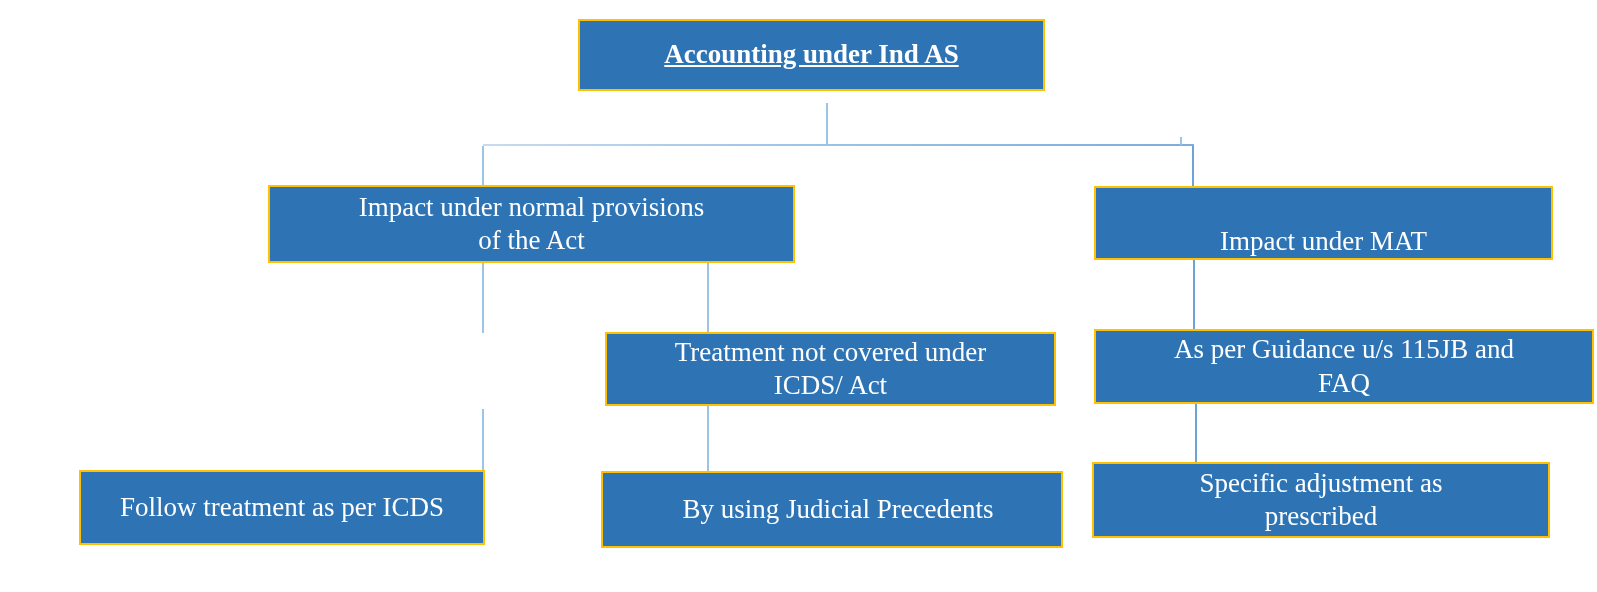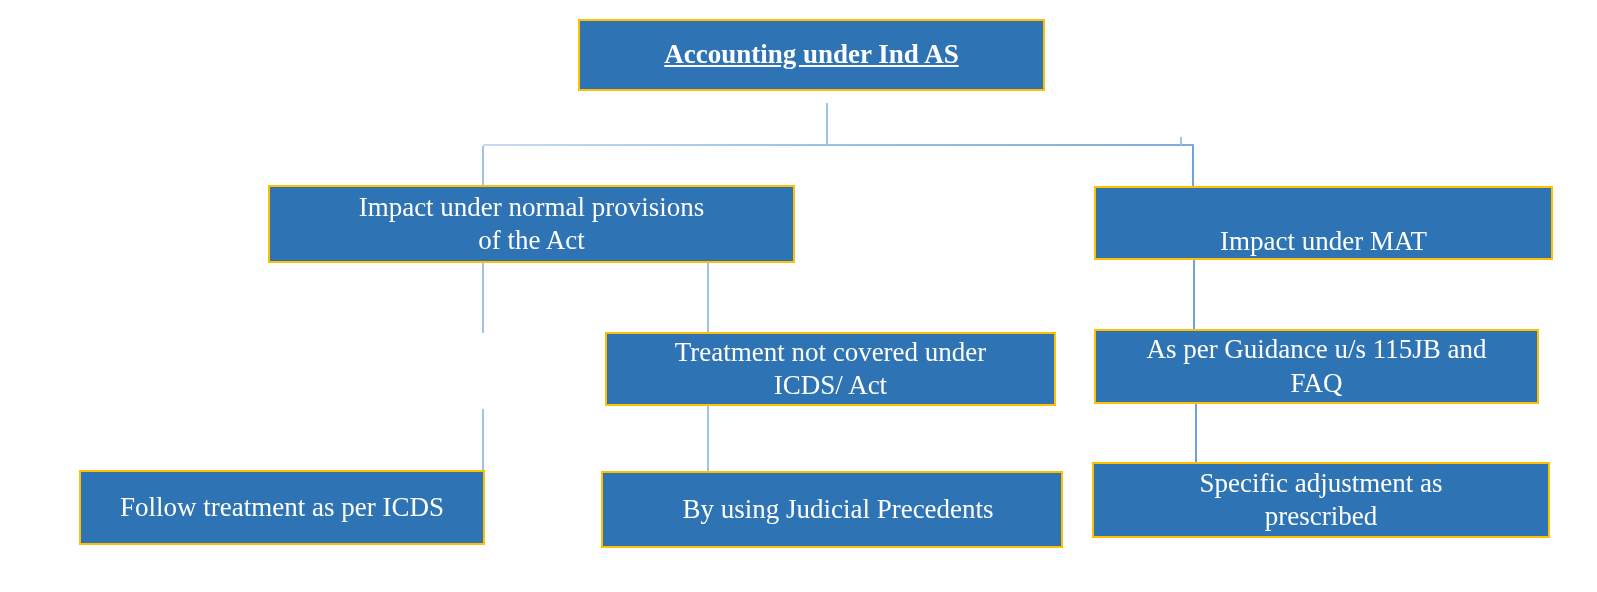--- a/index.html
+++ b/index.html
@@ -70,21 +70,21 @@
   <div class="node" style="left:1094px; top:186px; width:459px; height:74px;align-items:flex-end;">
     <span class="label">Impact under MAT</span>
   </div>
 
 
   <div class="node" style="left:605px; top:332px; width:451px; height:74px;">
     <span class="label">Treatment not covered under
 ICDS/ Act</span>
   </div>
 
-  <div class="node" style="left:1094px; top:329px; width:445px; height:75px;">
+  <div class="node" style="left:1094px; top:329px; width:500px; height:75px;">
     <span class="label">As per Guidance u/s 115JB and
 FAQ</span>
   </div>
 
   <div class="node" style="left:79px; top:470px; width:406px; height:75px;">
     <span class="label">Follow treatment as per ICDS</span>
   </div>
 
   <div class="node" style="left:601px; top:471px; width:462px; height:77px;padding-left:12px;">
     <span class="label">By using Judicial Precedents</span>

